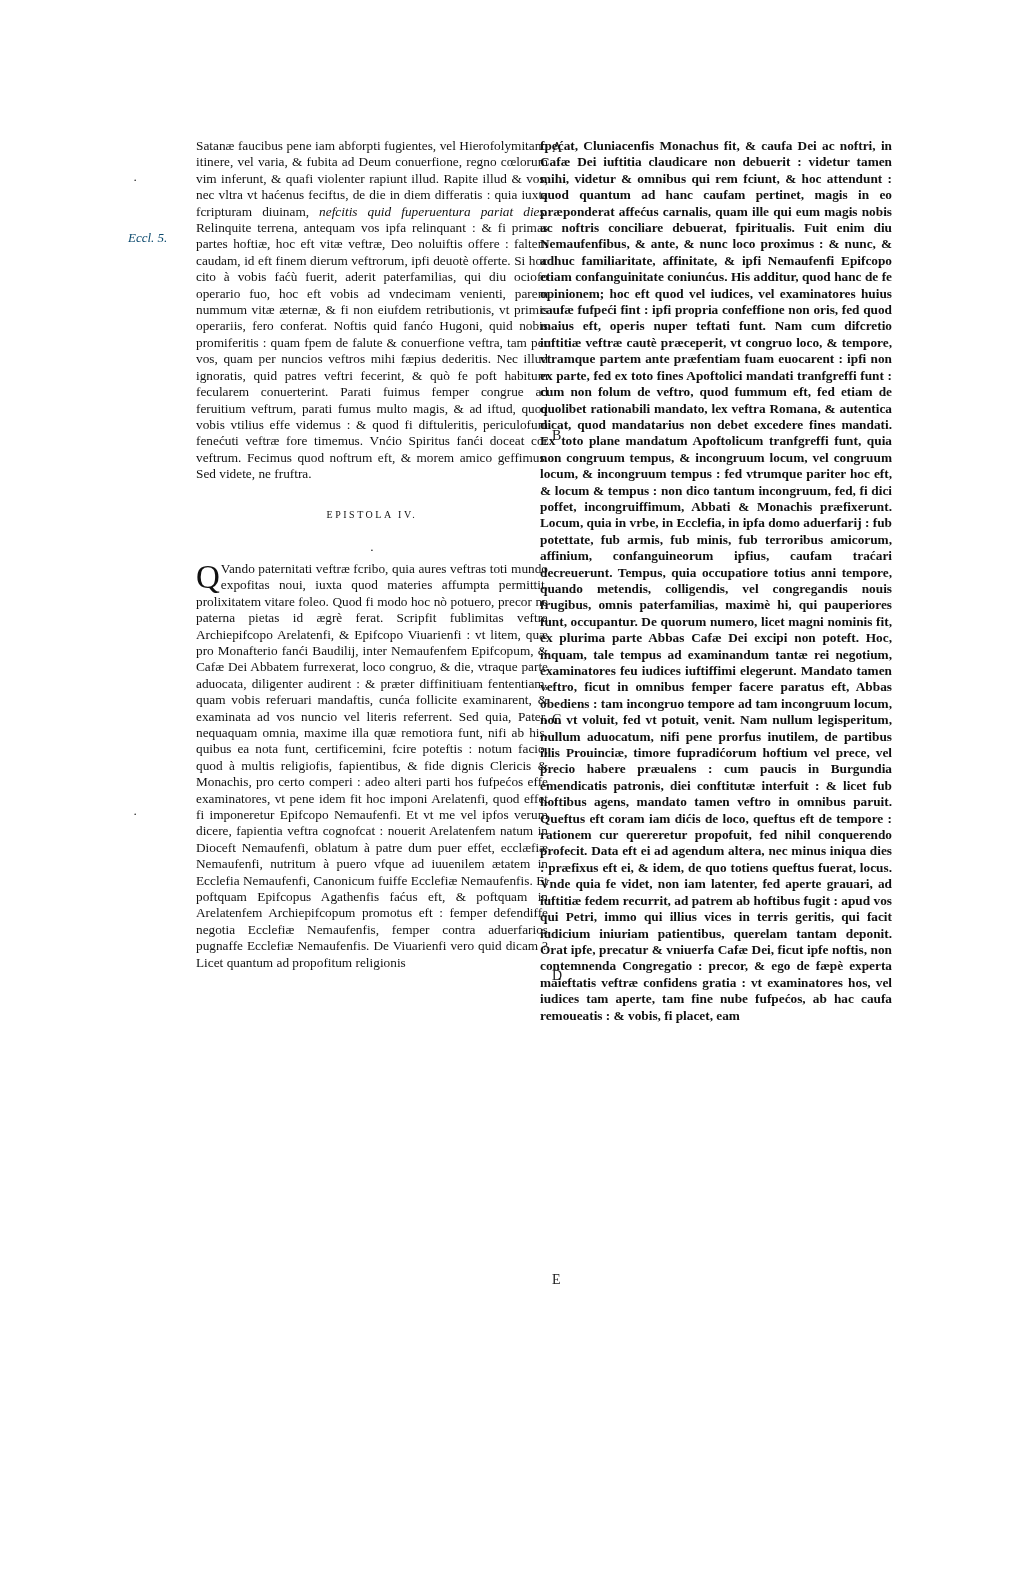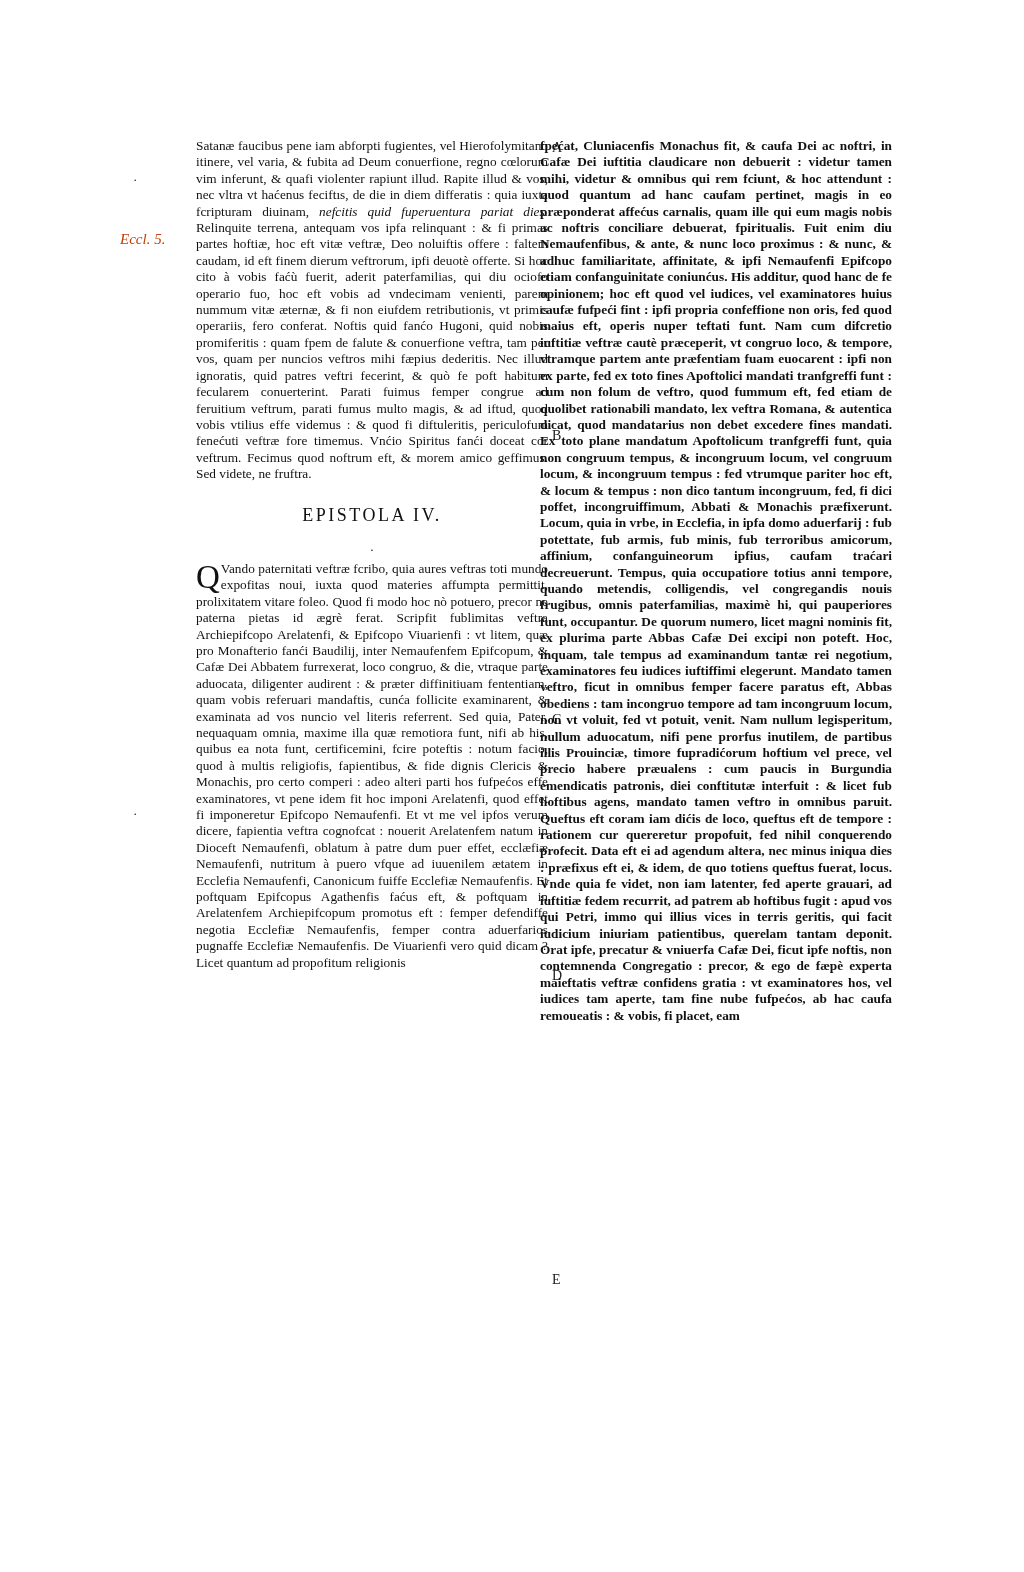--- a/index.html
+++ b/index.html
@@ -46,25 +46,25 @@
   .folio-right {
     position: absolute;
     right: 162px;
     top: 0;
     font-size: 26px;
     letter-spacing: 0.5px;
   }
   
   .margin-note {
     position: absolute;
-    left: 120px;
-    font-size: 15px;
+    left: 128px;
+    font-size: 13px;
     font-style: italic;
     line-height: 1.2;
-    color: #c2410c;
+    color: #0c4a6e;
   }
   .margin-dot {
     position: absolute;
     left: 133px;
     font-size: 13px;
     color: #222;
   }
   
   .col {
     position: absolute;
@@ -78,21 +78,21 @@
   }
   .col-left { left: 196px; }
   .col-right { left: 540px; font-weight: bold; }
   .col p {
     margin: 0;
   }
   .it { font-style: italic; }
   
   .epistola {
     text-align: center;
-    font-size: 18px;
+    font-size: 10px;
     letter-spacing: 2.5px;
     margin-top: 24px;
     margin-bottom: 20px;
   }
   .argument {
     text-align: center;
     font-style: italic;
     font-size: 13px;
     line-height: 17px;
     margin-bottom: 8px;

